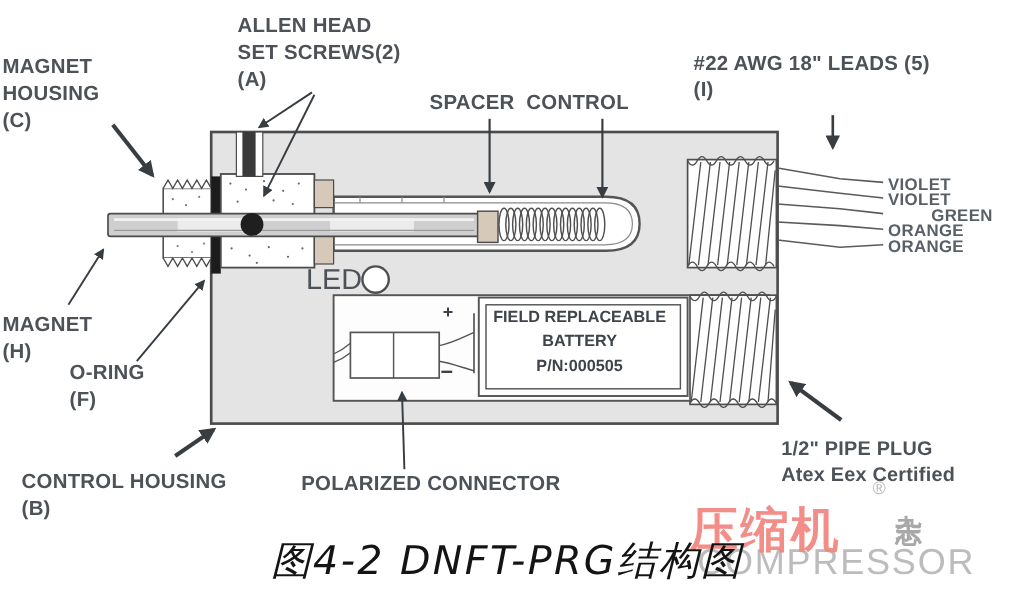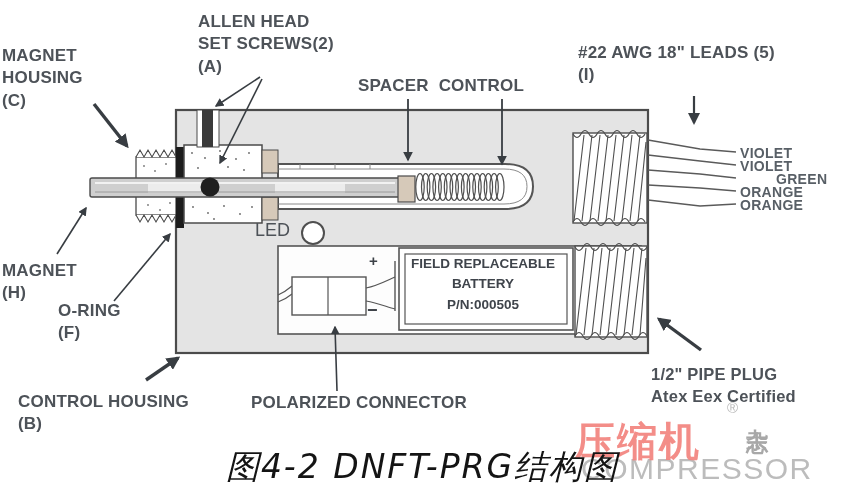--- a/index.html
+++ b/index.html
@@ -4,21 +4,21 @@
 <style>
   html,body{margin:0;padding:0;background:#ffffff;}
   #stage{position:relative;width:845px;height:491px;background:#ffffff;overflow:hidden;
          font-family:"Liberation Sans",sans-serif;}
   svg{position:absolute;left:0;top:0;}
   .lbl{position:absolute;color:#4d5258;font-weight:700;font-size:17px;line-height:1.32;
        white-space:pre-line;text-align:left;letter-spacing:.2px;}
   .lbl.left{text-align:left;}
   .wire-lbl{position:absolute;left:740px;color:#585f66;font-weight:700;font-size:14px;
             letter-spacing:.3px;white-space:nowrap;}
-  .led-lbl{position:absolute;left:255px;top:220px;color:#4d5258;font-weight:500;font-size:18px;}
+  .led-lbl{position:absolute;left:255px;top:220px;color:#4d5258;font-weight:500;font-size:24px;}
   .battery-lbl{position:absolute;left:401px;top:254px;width:164px;text-align:center;
                color:#3f444b;font-weight:700;font-size:13.5px;line-height:1.5;white-space:pre-line;}
   .sign{position:absolute;color:#3d4248;font-weight:700;}
   #plus-sign{left:369px;top:252px;font-size:15px;}
   #minus-sign{left:367px;top:300px;font-size:18px;}
   .caption{position:absolute;left:0;right:0;top:445px;text-align:center;color:#141414;
            font-size:33px;font-weight:400;letter-spacing:2px;z-index:4;
            font-family:"DejaVu Sans","Liberation Sans",sans-serif;font-style:italic;}
   .wm-cn{position:absolute;left:575px;top:414px;font-size:40px;font-weight:700;
          color:rgba(242,131,126,.92);letter-spacing:2px;z-index:3;white-space:nowrap;}

